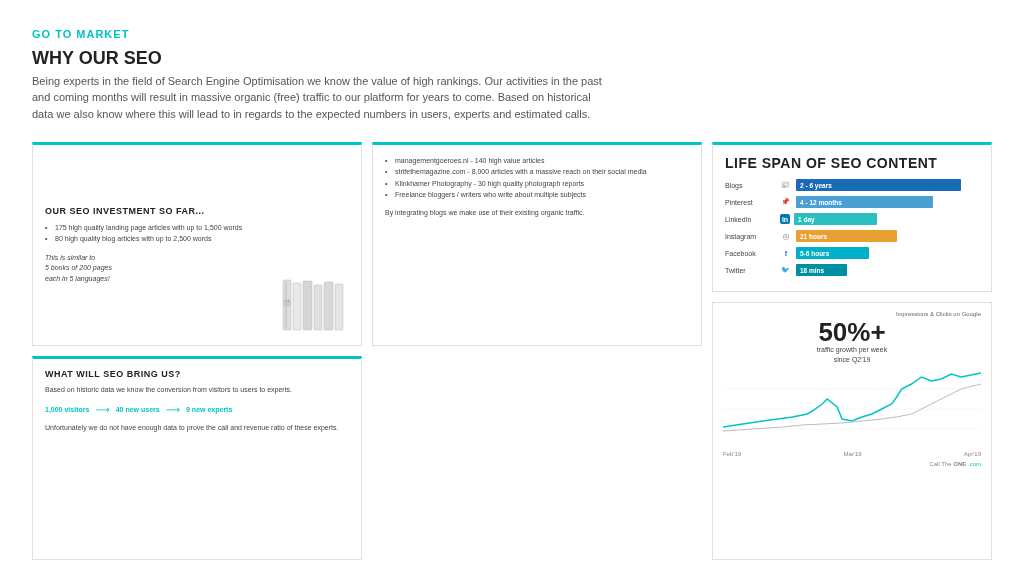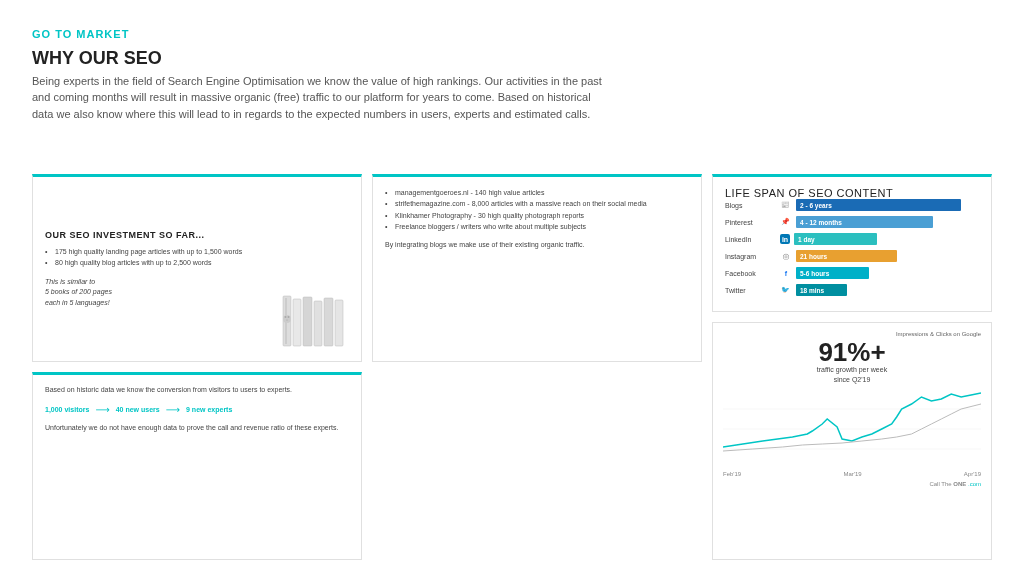--- a/index.html
+++ b/index.html
@@ -11,21 +11,20 @@
       overflow: hidden;
       position: relative;
     }
     .page {
       width: 1024px;
       height: 576px;
       background: #fff;
       padding: 28px 32px 16px 32px;
       display: flex;
       flex-direction: column;
-      gap: 32px;
     }
     .header {
       margin-bottom: 10px;
     }
     .go-to-market {
       color: #00c5c5;
       font-size: 11px;
       font-weight: 700;
       letter-spacing: 1px;
       text-transform: uppercase;
@@ -118,25 +117,26 @@
       gap: 10px;
     }
     .lifespan-card {
       background: #fff;
       border: 1px solid #e0e0e0;
       border-top: 3px solid #00c5c5;
       padding: 10px 12px;
       flex: 0 0 auto;
     }
     .lifespan-title {
-      font-size: 11px;
-      font-weight: 400;
+      font-size: 14px;
+      font-weight: 700;
       color: #222;
       text-transform: uppercase;
       letter-spacing: 0.5px;
+      margin-bottom: 8px;
     }
     .lifespan-row {
       display: flex;
       align-items: center;
       margin-bottom: 5px;
     }
     .lifespan-label {
       font-size: 7px;
       color: #444;
       width: 55px;
@@ -347,21 +347,21 @@
           <div class="lifespan-bar-container">
             <div class="lifespan-bar bar-darkcyan" style="width:28%;">
               <span>18 mins</span>
             </div>
           </div>
         </div>
       </div>
 
       <div class="chart-card">
         <div class="chart-label">Impressions &amp; Clicks on Google</div>
-        <div class="big-number">91%+</div>
+        <div class="big-number">50%+</div>
         <div class="growth-text">traffic growth per week<br>since Q2'19</div>
 
         <div class="chart-area">
           <svg width="100%" height="75" viewBox="0 0 260 75" preserveAspectRatio="none">
 
             <line x1="0" y1="60" x2="260" y2="60" stroke="#eee" stroke-width="0.5"></line>
             <line x1="0" y1="40" x2="260" y2="40" stroke="#eee" stroke-width="0.5"></line>
             <line x1="0" y1="20" x2="260" y2="20" stroke="#eee" stroke-width="0.5"></line>
 
             <polyline points="0,58 20,55 40,52 55,50 70,48 85,45 90,42 100,35 105,30 115,38 120,50 130,52 140,48 150,45 160,40 170,35 175,28 180,20 190,15 200,8 210,12 220,10 230,5 240,8 250,6 260,4" fill="none" stroke="#00c5c5" stroke-width="1.5"></polyline>
@@ -374,20 +374,21 @@
           <span>Mar'19</span>
           <span>Apr'19</span>
         </div>
         <div style="font-size:6px;color:#888;text-align:right;margin-top:4px;">
           Call The <strong>ONE</strong> <span style="color:#00c5c5;">.com</span>
         </div>
       </div>
     </div>
 
     <div class="card seo-bring-card">
+      <div class="card-title">WHAT WILL SEO BRING US?</div>
       <div class="card-text">Based on historic data we know the conversion from visitors to users to experts.</div>
       <div class="conversion-flow">
         <span class="flow-item">1,000 visitors</span>
         <span class="flow-arrow">⟶</span>
         <span class="flow-item">40 new users</span>
         <span class="flow-arrow">⟶</span>
         <span class="flow-item">9 new experts</span>
       </div>
       <div class="card-text">Unfortunately we do not have enough data to prove the call and revenue ratio of these experts.</div>
     </div>

